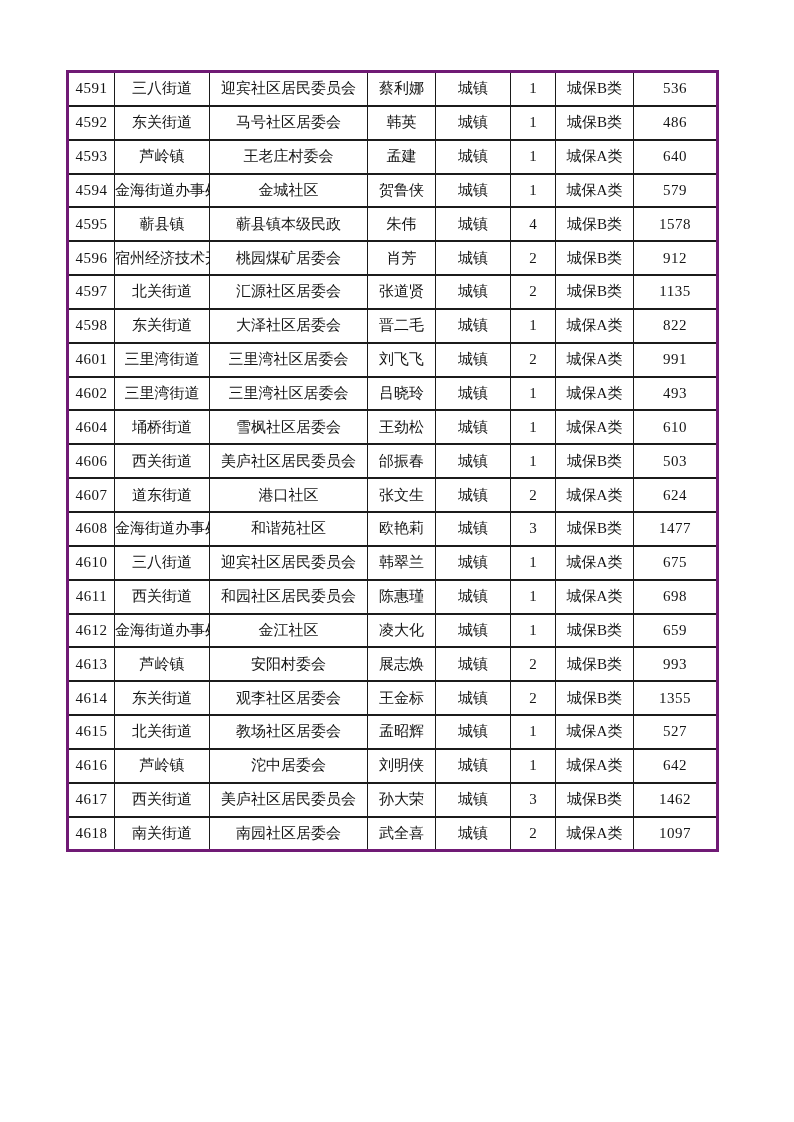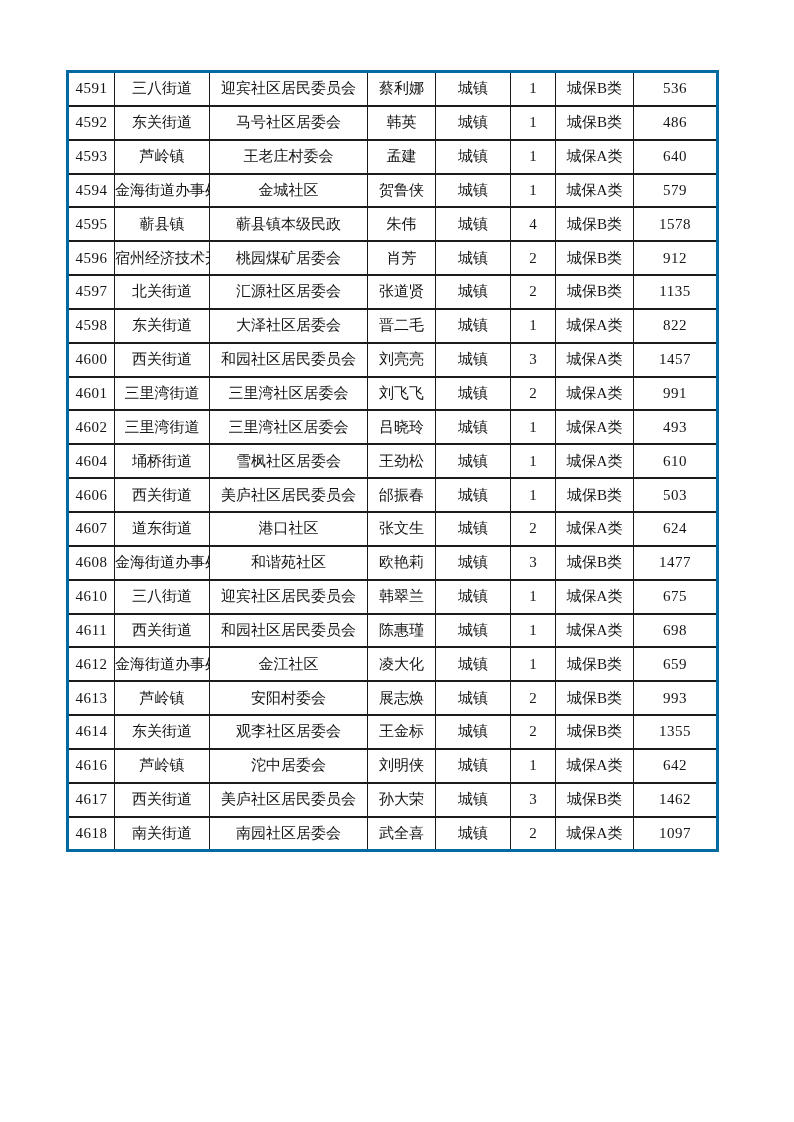--- a/index.html
+++ b/index.html
@@ -19,21 +19,21 @@
     inset: 0;
     background: #ffffff;
   }
   table.benefit-table {
     position: absolute;
     left: 66px;
     top: 70px;
     width: 650px;
     table-layout: fixed;
     border-collapse: collapse;
-    border: 3px solid #0369a1;
+    border: 3px solid #701a75;
   }
   table.benefit-table td {
     border: 1px solid #1b1b1b;
     border-top-width: 2px;
     border-bottom-width: 2px;
     height: 31.85px;
     padding: 0;
     font-size: 15px;
     line-height: 1;
     color: #141414;
@@ -141,30 +141,20 @@
           <td class="c0">4598</td>
           <td class="c1">东关街道</td>
           <td class="c2">大泽社区居委会</td>
           <td class="c3">晋二毛</td>
           <td class="c4">城镇</td>
           <td class="c5">1</td>
           <td class="c6">城保A类</td>
           <td class="c7">822</td>
         </tr>
         <tr>
-          <td class="c0">4600</td>
-          <td class="c1">西关街道</td>
-          <td class="c2">和园社区居民委员会</td>
-          <td class="c3">刘亮亮</td>
-          <td class="c4">城镇</td>
-          <td class="c5">3</td>
-          <td class="c6">城保A类</td>
-          <td class="c7">1457</td>
-        </tr>
-        <tr>
           <td class="c0">4601</td>
           <td class="c1">三里湾街道</td>
           <td class="c2">三里湾社区居委会</td>
           <td class="c3">刘飞飞</td>
           <td class="c4">城镇</td>
           <td class="c5">2</td>
           <td class="c6">城保A类</td>
           <td class="c7">991</td>
         </tr>
         <tr>
@@ -259,20 +249,30 @@
         </tr>
         <tr>
           <td class="c0">4614</td>
           <td class="c1">东关街道</td>
           <td class="c2">观李社区居委会</td>
           <td class="c3">王金标</td>
           <td class="c4">城镇</td>
           <td class="c5">2</td>
           <td class="c6">城保B类</td>
           <td class="c7">1355</td>
+        </tr>
+        <tr>
+          <td class="c0">4615</td>
+          <td class="c1">北关街道</td>
+          <td class="c2">教场社区居委会</td>
+          <td class="c3">孟昭辉</td>
+          <td class="c4">城镇</td>
+          <td class="c5">1</td>
+          <td class="c6">城保A类</td>
+          <td class="c7">527</td>
         </tr>
         <tr>
           <td class="c0">4616</td>
           <td class="c1">芦岭镇</td>
           <td class="c2">沱中居委会</td>
           <td class="c3">刘明侠</td>
           <td class="c4">城镇</td>
           <td class="c5">1</td>
           <td class="c6">城保A类</td>
           <td class="c7">642</td>

